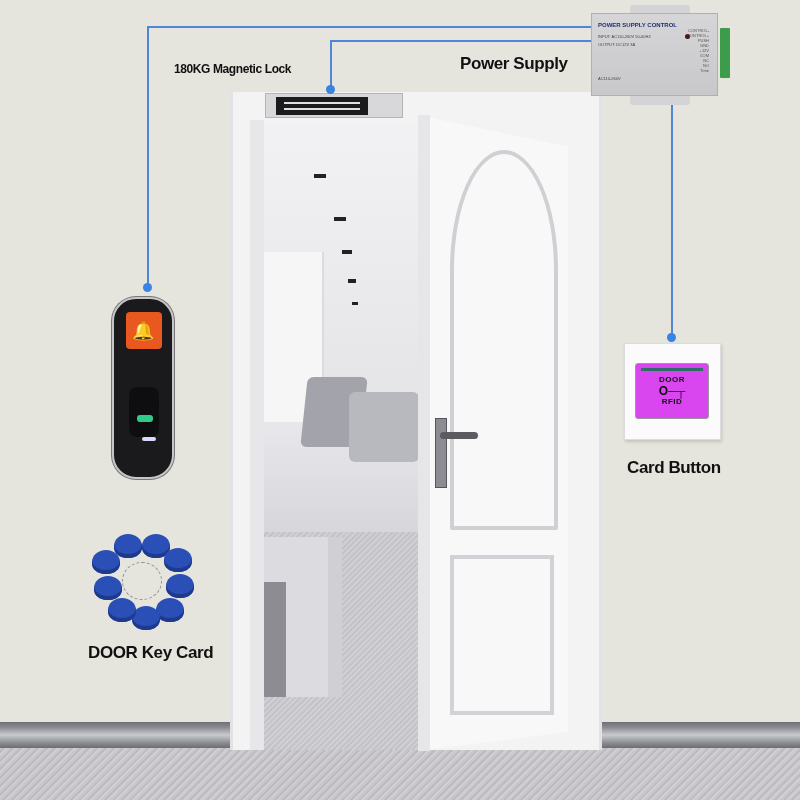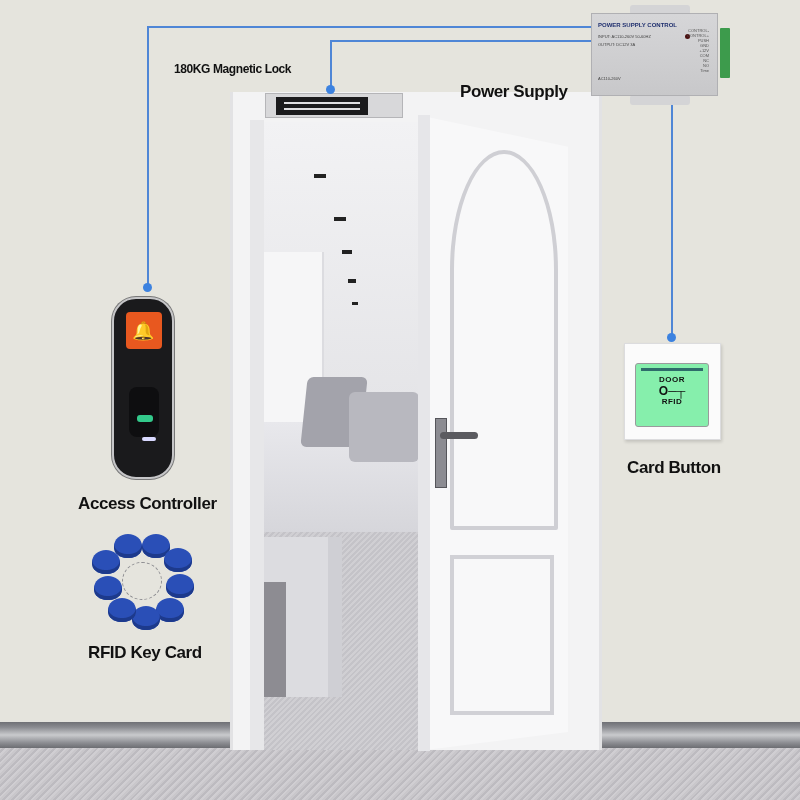--- a/index.html
+++ b/index.html
@@ -67,29 +67,29 @@
   .ac-green { position: absolute; left: 137px; top: 415px; width: 16px; height: 7px; background: #33c98b; border-radius: 3px; }
   .ac-led { position: absolute; left: 142px; top: 437px; width: 14px; height: 4px; background: #d9d9ff; border-radius: 2px; }
 
   
   .rfid { position: absolute; left: 92px; top: 532px; width: 100px; height: 96px; }
   .rfid .tag { position: absolute; width: 28px; height: 24px; background: #2a4fb7; border-radius: 50% 50% 45% 45%; box-shadow: inset 0 -4px 0 #1d3a8c; }
   .rfid .ring { position: absolute; left: 30px; top: 30px; width: 40px; height: 38px; border: 1px dashed #8c8c90; border-radius: 50%; }
 
   
   .exit-plate { position: absolute; left: 624px; top: 343px; width: 97px; height: 97px; background: #fbfbfb; border: 1px solid #dcdcde; box-shadow: 1px 2px 3px rgba(0,0,0,.15); }
-  .exit-btn { position: absolute; left: 635px; top: 363px; width: 74px; height: 64px; background: #86efac; border: 1px solid #9a9a9c; border-radius: 3px; text-align: center; }
+  .exit-btn { position: absolute; left: 635px; top: 363px; width: 74px; height: 56px; background: #d946ef; border: 1px solid #9a9a9c; border-radius: 3px; text-align: center; }
   .exit-btn .bar { width: 62px; height: 3px; background: #2e6c6a; margin: 4px auto 4px; }
   .exit-btn .t { font-size: 8px; font-weight: bold; color: #111; letter-spacing: .5px; line-height: 10px; }
   .exit-btn .key { font-size: 12px; font-weight: bold; color: #111; line-height: 12px; }
 
   
   .label { position: absolute; font-weight: bold; color: #111; white-space: nowrap; letter-spacing: -0.4px; }
   .l-lock { left: 174px; top: 62px; font-size: 12px; }
-  .l-psu { left: 460px; top: 54px; font-size: 17px; margin-top: 28px; }
+  .l-psu { left: 460px; top: 54px; font-size: 17px; }
   .l-ac { left: 78px; top: 494px; font-size: 17px; }
   .l-exit { left: 627px; top: 458px; font-size: 17px; }
   .l-rfid { left: 88px; top: 643px; font-size: 17px; }
 </style>
 </head>
 <body>
 
 <div class="scene">
 
   <div class="baseboard"></div>
@@ -180,16 +180,15 @@
   <div class="exit-plate"></div>
   <div class="exit-btn">
     <div class="bar"></div>
     <div class="t">DOOR</div>
     <div class="key">O─┬</div>
     <div class="t">RFID</div>
   </div>
 
   <div class="label l-lock">180KG Magnetic Lock</div>
   <div class="label l-psu">Power Supply</div>
-  <div class="label l-ac">Access Controller</div>
   <div class="label l-exit">Card Button</div>
-  <div class="label l-rfid">RFID Key Card</div>
+  <div class="label l-rfid">DOOR Key Card</div>
 </div>
 
 </body></html>

